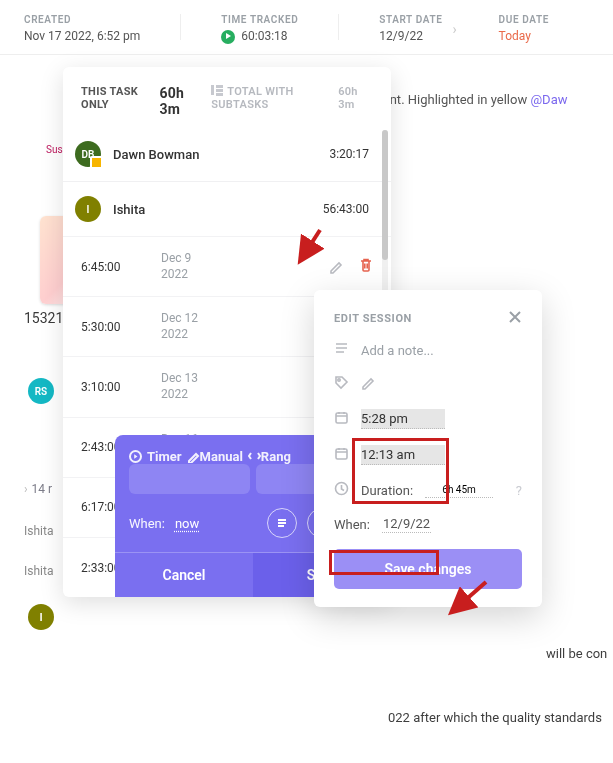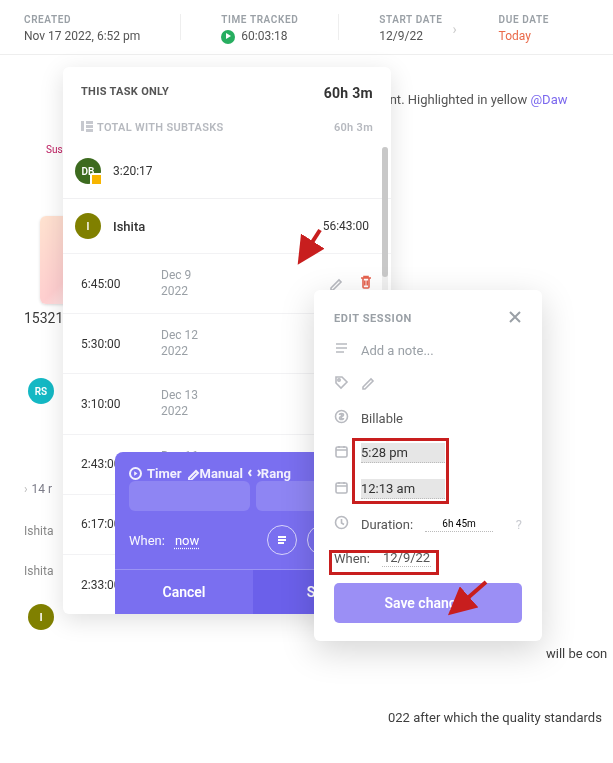--- a/index.html
+++ b/index.html
@@ -27,21 +27,21 @@
   .bg-ishita1 { position:absolute; left:24px; top:476px; font-size:12px; color:#888;}
   .bg-ishita2 { position:absolute; left:24px; top:516px; font-size:12px; color:#888;}
   .bg-avatar-i { position:absolute; left:28px; top:556px; width:26px; height:26px; border-radius:50%; background:#808000; color:#fff; font-size:11px; display:flex; align-items:center; justify-content:center; font-weight:600;}
   .bg-comment-frag { position:absolute; left:360px; top:44px; font-size:13px; color:#555; white-space:nowrap;}
   .bg-comment-frag .mention { color:#7b68ee; }
   .bg-text1 { position:absolute; left:546px; top:598px; font-size:13px; color:#3e3e3e; white-space:nowrap;}
   .bg-text2 { position:absolute; left:388px; top:662px; font-size:13px; color:#3e3e3e; white-space:nowrap;}
 
   
   .tt-pop { position:absolute; left:63px; top:67px; width:328px; background:#fff; border-radius:6px; box-shadow:0 6px 24px rgba(0,0,0,.13); display:flex; flex-direction:column; }
-  .tt-head { padding:18px 18px 10px 18px; display:flex; flex-direction:column; gap:20px;}
+  .tt-head { padding:18px 18px 10px 18px; display:flex; flex-direction:row; gap:8px;}
   .tt-head-row { display:flex; justify-content:space-between; font-size:11px; font-weight:700; color:#555; letter-spacing:.3px;}
   .tt-head-row.sub { color:#b6b9bf; font-weight:600;}
   .tt-head-row .big { font-size:14px; font-weight:700; color:#333;}
   .subtasks-icon { display:inline-block; width:12px; height:10px; margin-right:4px; position:relative;}
   .subtasks-icon::before,.subtasks-icon::after{content:"";position:absolute;background:#c7c9cf;}
   .subtasks-icon::before{left:0;top:0;width:3px;height:10px;}
   .subtasks-icon::after{left:5px;top:0;width:7px;height:3px; box-shadow:0 4px 0 #c7c9cf, 0 8px 0 #c7c9cf;}
 
   .tt-scroll { position:relative; max-height:560px; overflow:hidden;}
   .tt-scroll-track { position:absolute; right:3px; top:3px; width:6px; height:270px; background:#f0f0f0; border-radius:3px;}
@@ -151,20 +151,21 @@
     </div>
     <div class="tt-head-row sub">
       <span><span class="subtasks-icon"></span><span>TOTAL WITH SUBTASKS</span></span>
       <span>60h 3m</span>
     </div>
   </div>
 
   <div class="tt-scroll" id="tt-scroll">
       <div class="tt-user">
         <div class="av g">DB</div>
+        <div class="nm">Dawn Bowman</div>
         <div class="tot">3:20:17</div>
       </div>
       <div class="tt-user">
         <div class="av o">I</div>
         <div class="nm">Ishita</div>
         <div class="tot">56:43:00</div>
       </div>
       <div class="tt-session">
         <div class="dur">6:45:00</div>
         <div class="dt">Dec 9<br>2022</div>
@@ -270,27 +271,20 @@
   <div class="edit-row">
     <span class="ico"><svg>
           <path d="M2 2h6l5 5-6 6-5-5z"></path>
           <circle cx="5" cy="5" r="1.2"></circle>
         </svg></span>
     <span class="ico"><svg>
           <path d="M2 12l8-8 2 2-8 8H2v-2z"></path>
         </svg></span>
   </div>
 
-  <div class="edit-row">
-    <span class="ico"><svg>
-          <circle cx="7.5" cy="7.5" r="6"></circle>
-          <path d="M7.5 4v7M5.5 6c0-1 1-1.5 2-1.5s2 .5 2 1.5-1 1.3-2 1.5-2 .5-2 1.5 1 1.5 2 1.5 2-.5 2-1.5"></path>
-        </svg></span>
-    <span>Billable</span>
-  </div>
 
   <div class="edit-row">
     <span class="ico"><svg>
           <rect x="2" y="3" width="11" height="10" rx="1.5"></rect>
           <path d="M2 6h11M5 2v2M10 2v2"></path>
         </svg></span>
     <input class="timefield" value="5:28 pm" style="">
   </div>
 
   <div class="edit-row">

